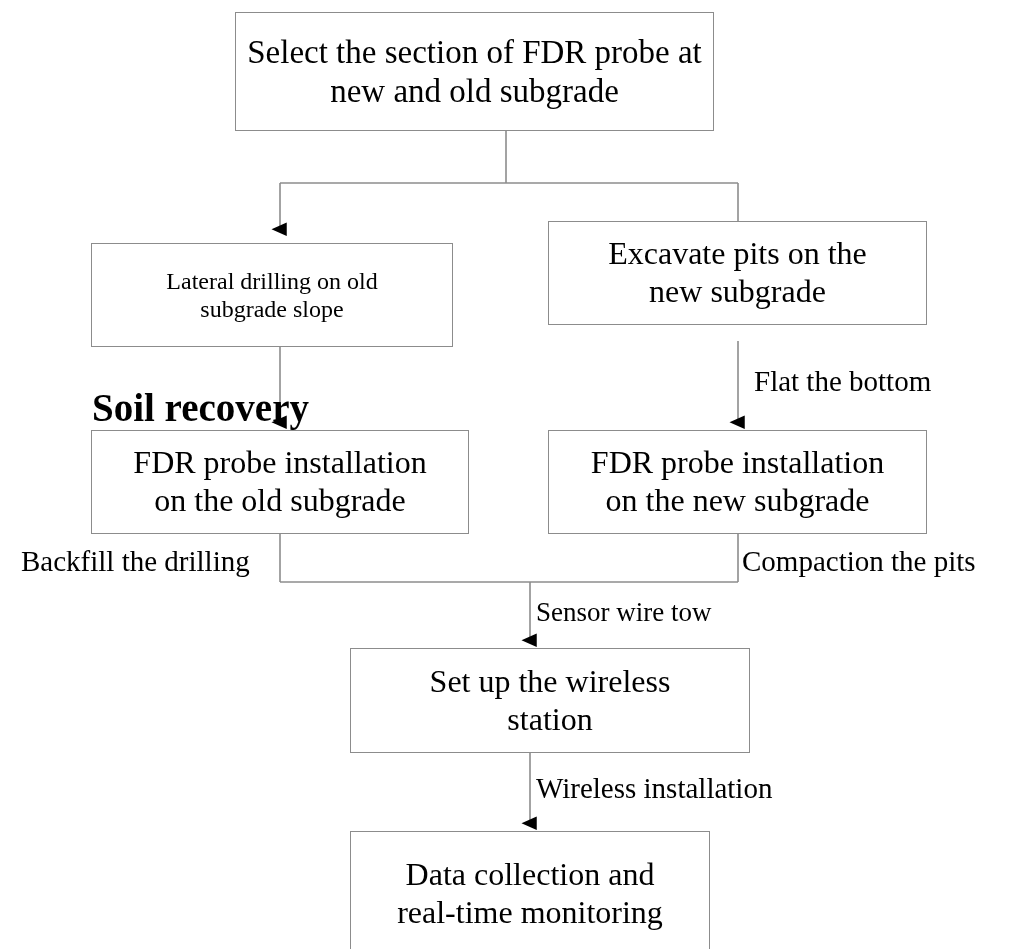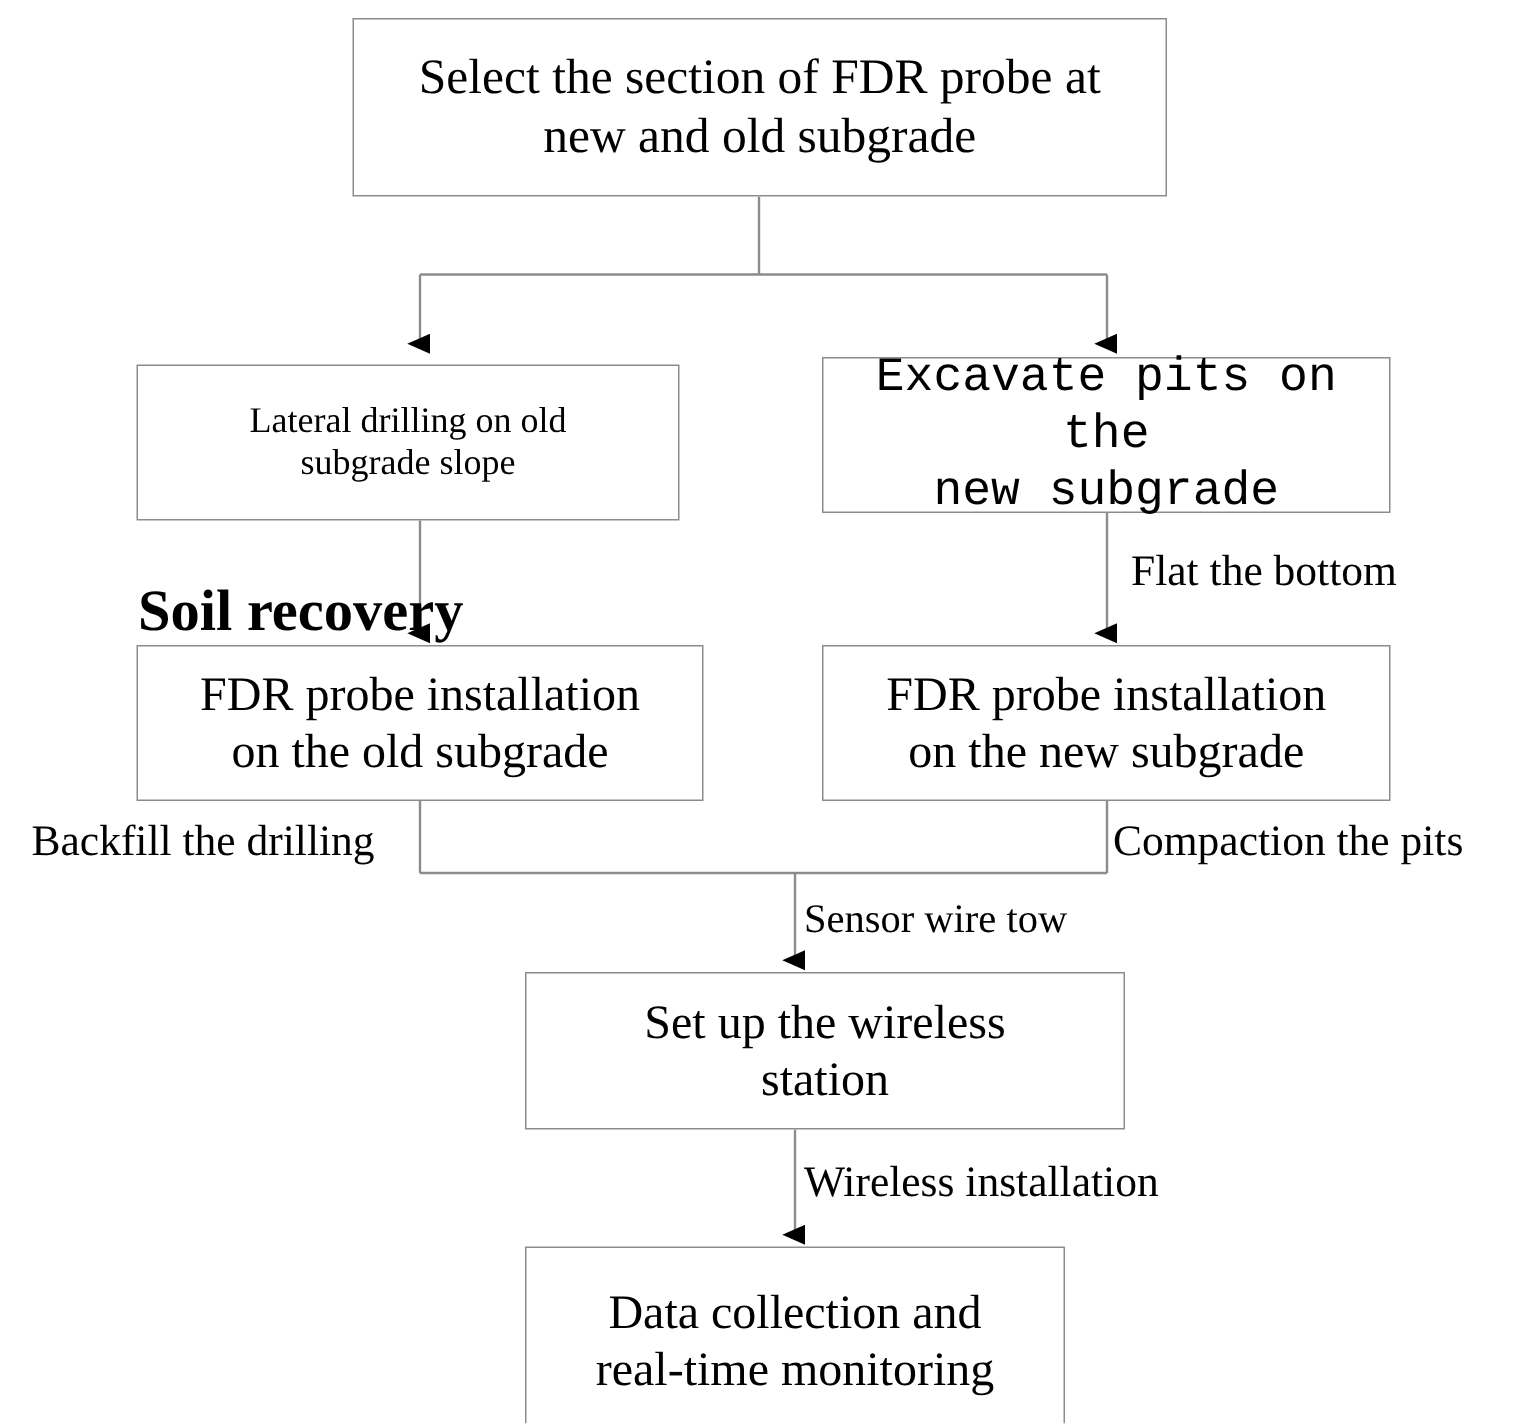--- a/index.html
+++ b/index.html
@@ -46,23 +46,23 @@
     box-sizing: border-box;
     white-space: pre-line;
   }
   .edge-label {
     position: absolute;
     white-space: nowrap;
     color: #000000;
     line-height: 1;
   }
   
-  #node-select        { left: 235px; top: 12px;  width: 543px; height: 119px; font-size: 33px; align-items: center; }
+  #node-select        { left: 235px; top: 12px;  width: 479px; height: 119px; font-size: 33px; align-items: center; }
   #node-lateral       { left: 91px;  top: 243px; width: 362px; height: 104px; font-size: 24px; }
-  #node-excavate      { left: 548px; top: 238px; width: 379px; height: 104px; font-size: 32px; font-family: Liberation Mono, monospace; }
+  #node-excavate      { left: 548px; top: 221px; width: 379px; height: 104px; font-size: 32px; }
   #node-install-old   { left: 91px;  top: 430px; width: 378px; height: 104px; font-size: 32px; }
   #node-install-new   { left: 548px; top: 430px; width: 379px; height: 104px; font-size: 32px; }
   #node-station       { left: 350px; top: 648px; width: 400px; height: 105px; font-size: 32px; }
   #node-data          { left: 350px; top: 831px; width: 360px; height: 126px; font-size: 32px; }
   
   #label-soil-recovery     { left: 92px;  top: 388px; font-size: 39px; font-weight: bold; }
   #label-flat-bottom       { left: 754px; top: 367px; font-size: 29px; }
   #label-backfill          { left: 8px;   top: 547px; font-size: 29px; margin-left: 13px; }
   #label-compaction        { left: 742px; top: 547px; font-size: 29px; font-family: Liberation Serif, serif; }
   #label-sensor-wire       { left: 536px; top: 599px; font-size: 27px; }

